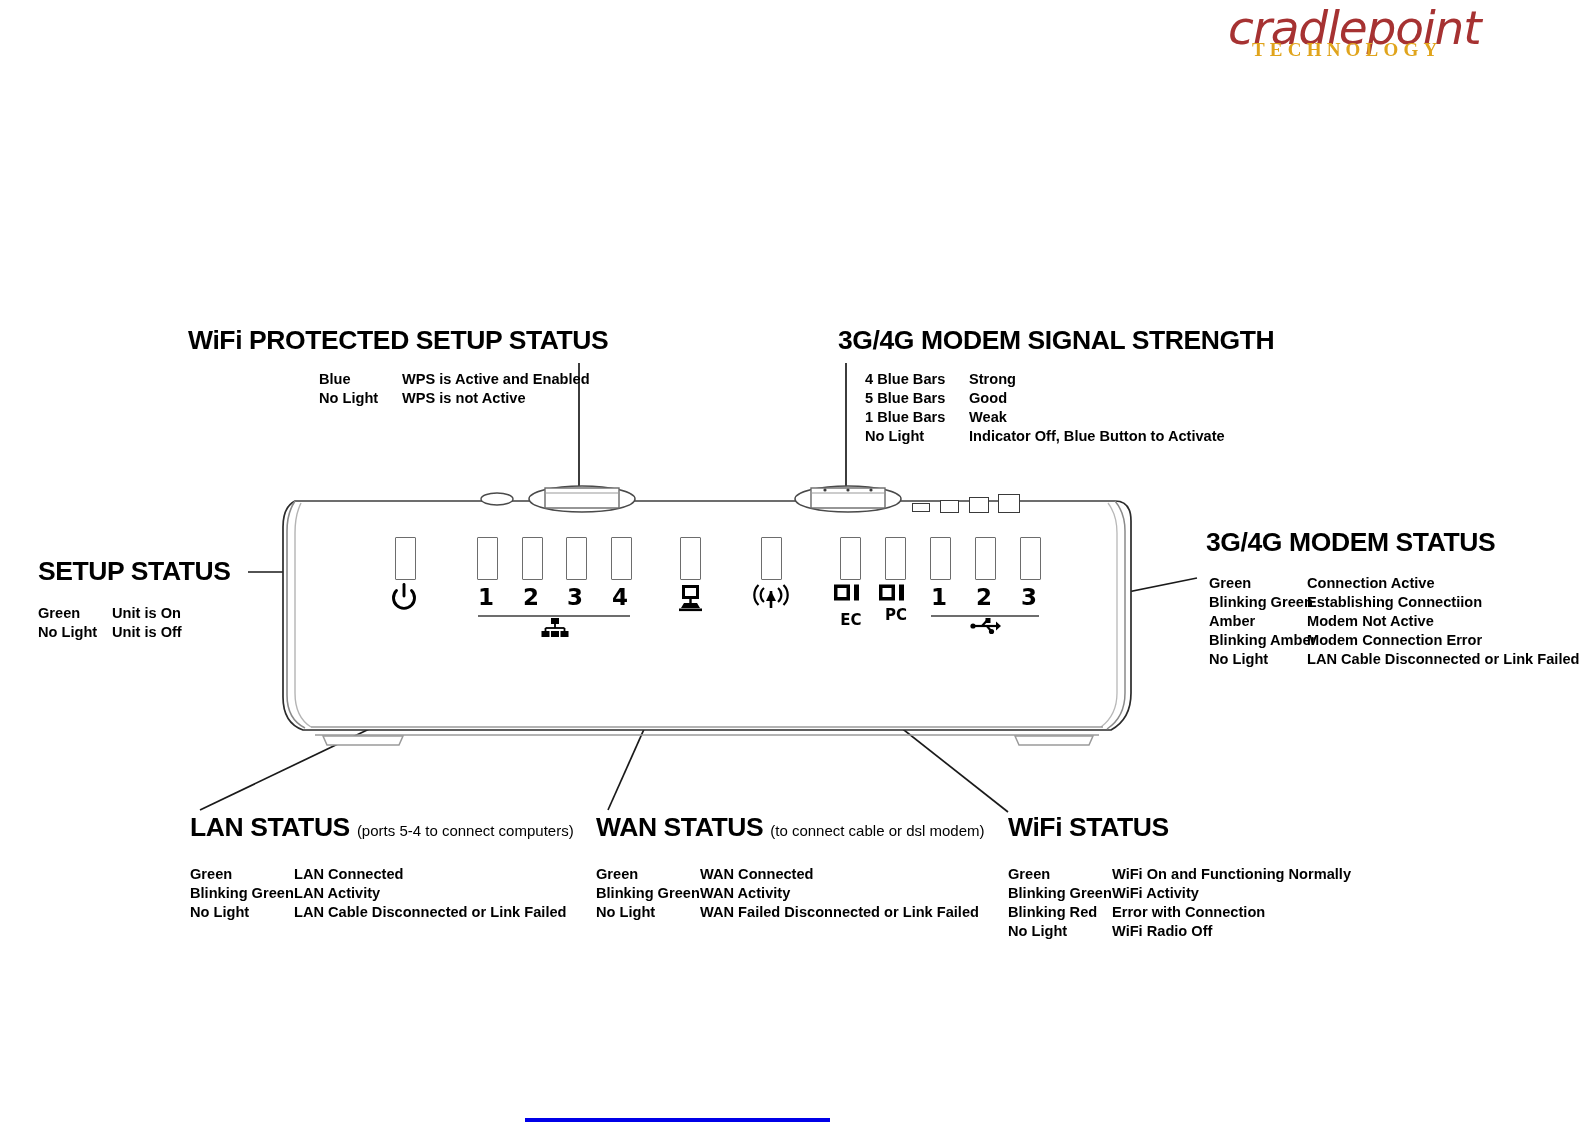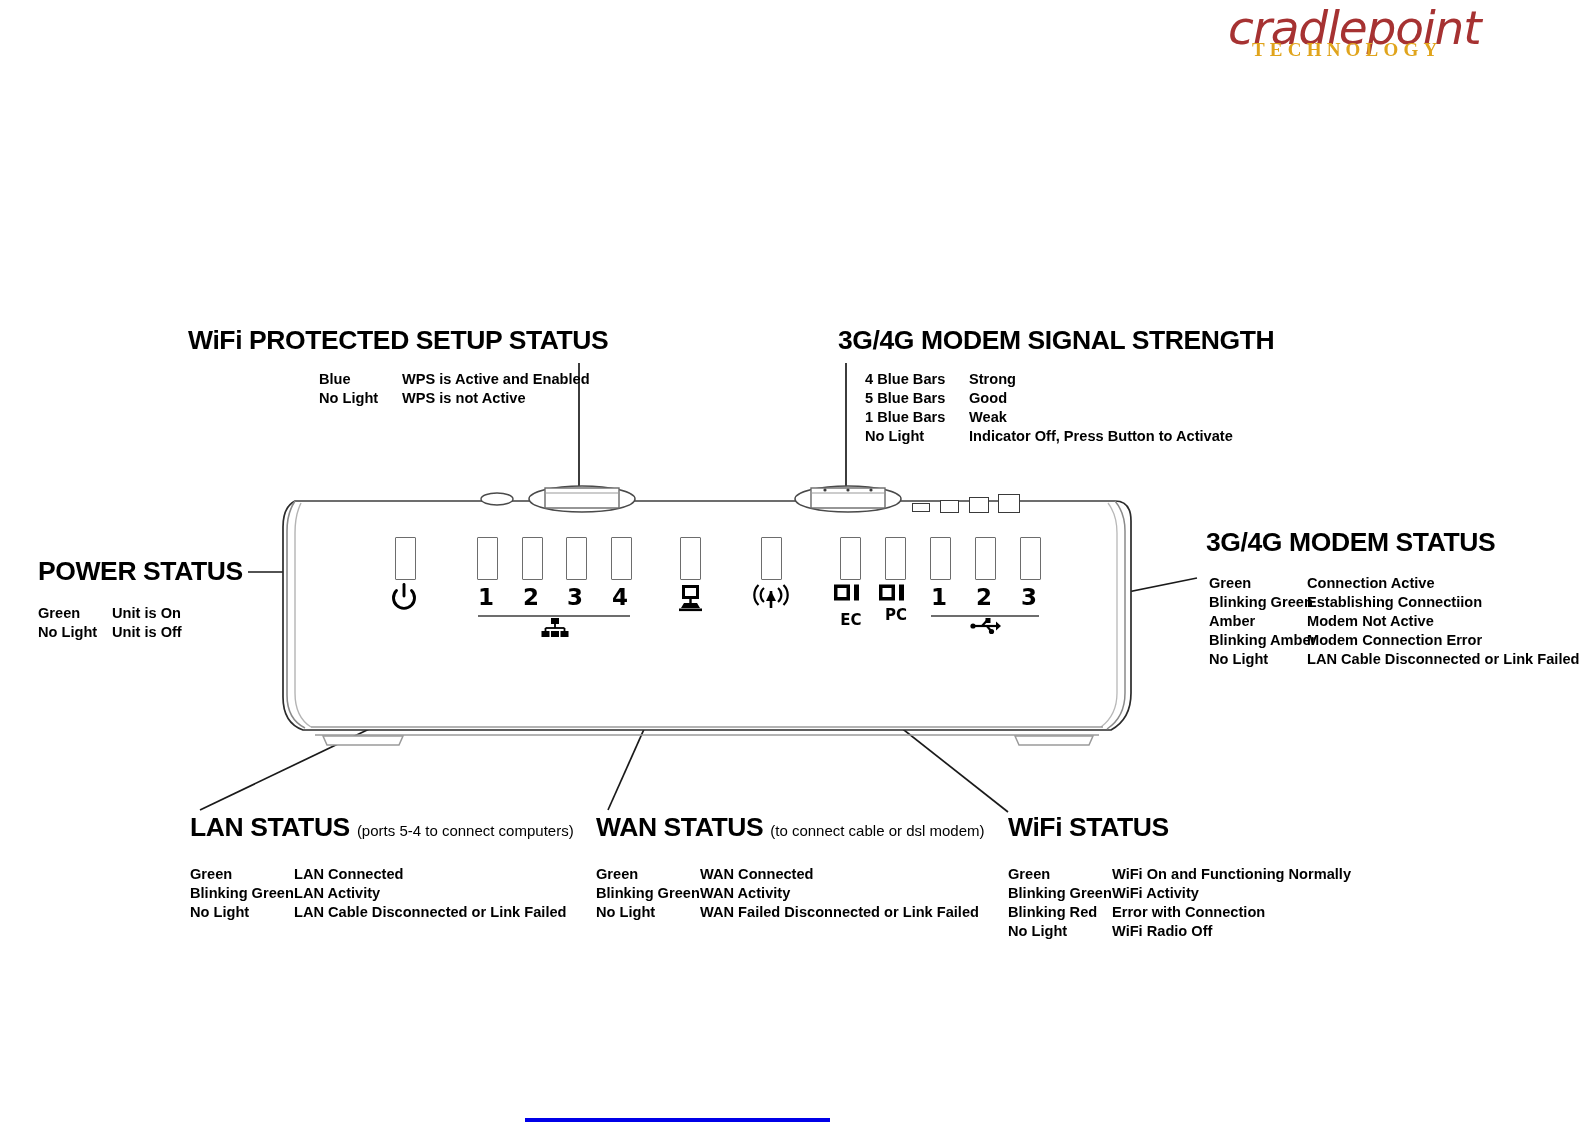--- a/index.html
+++ b/index.html
@@ -112,27 +112,27 @@
     <div class="row">
       <span class="k" style="width:104px;">5 Blue Bars</span>
       <span class="v">Good</span>
     </div>
     <div class="row">
       <span class="k" style="width:104px;">1 Blue Bars</span>
       <span class="v">Weak</span>
     </div>
     <div class="row">
       <span class="k" style="width:104px;">No Light</span>
-      <span class="v">Indicator Off, Press Button to Activate</span>
+      <span class="v">Indicator Off, Blue Button to Activate</span>
     </div>
   </div>
 </div>
 
 <div class="abs" style="left:38px;top:556px;">
-  <div class="cap-title">POWER STATUS</div>
+  <div class="cap-title">SETUP STATUS</div>
   <div class="legend" style="margin-top:18px;">
     <div class="row">
       <span class="k" style="width:74px;">Green</span>
       <span class="v">Unit is On</span>
     </div>
     <div class="row">
       <span class="k" style="width:74px;">No Light</span>
       <span class="v">Unit is Off</span>
     </div>
   </div>

